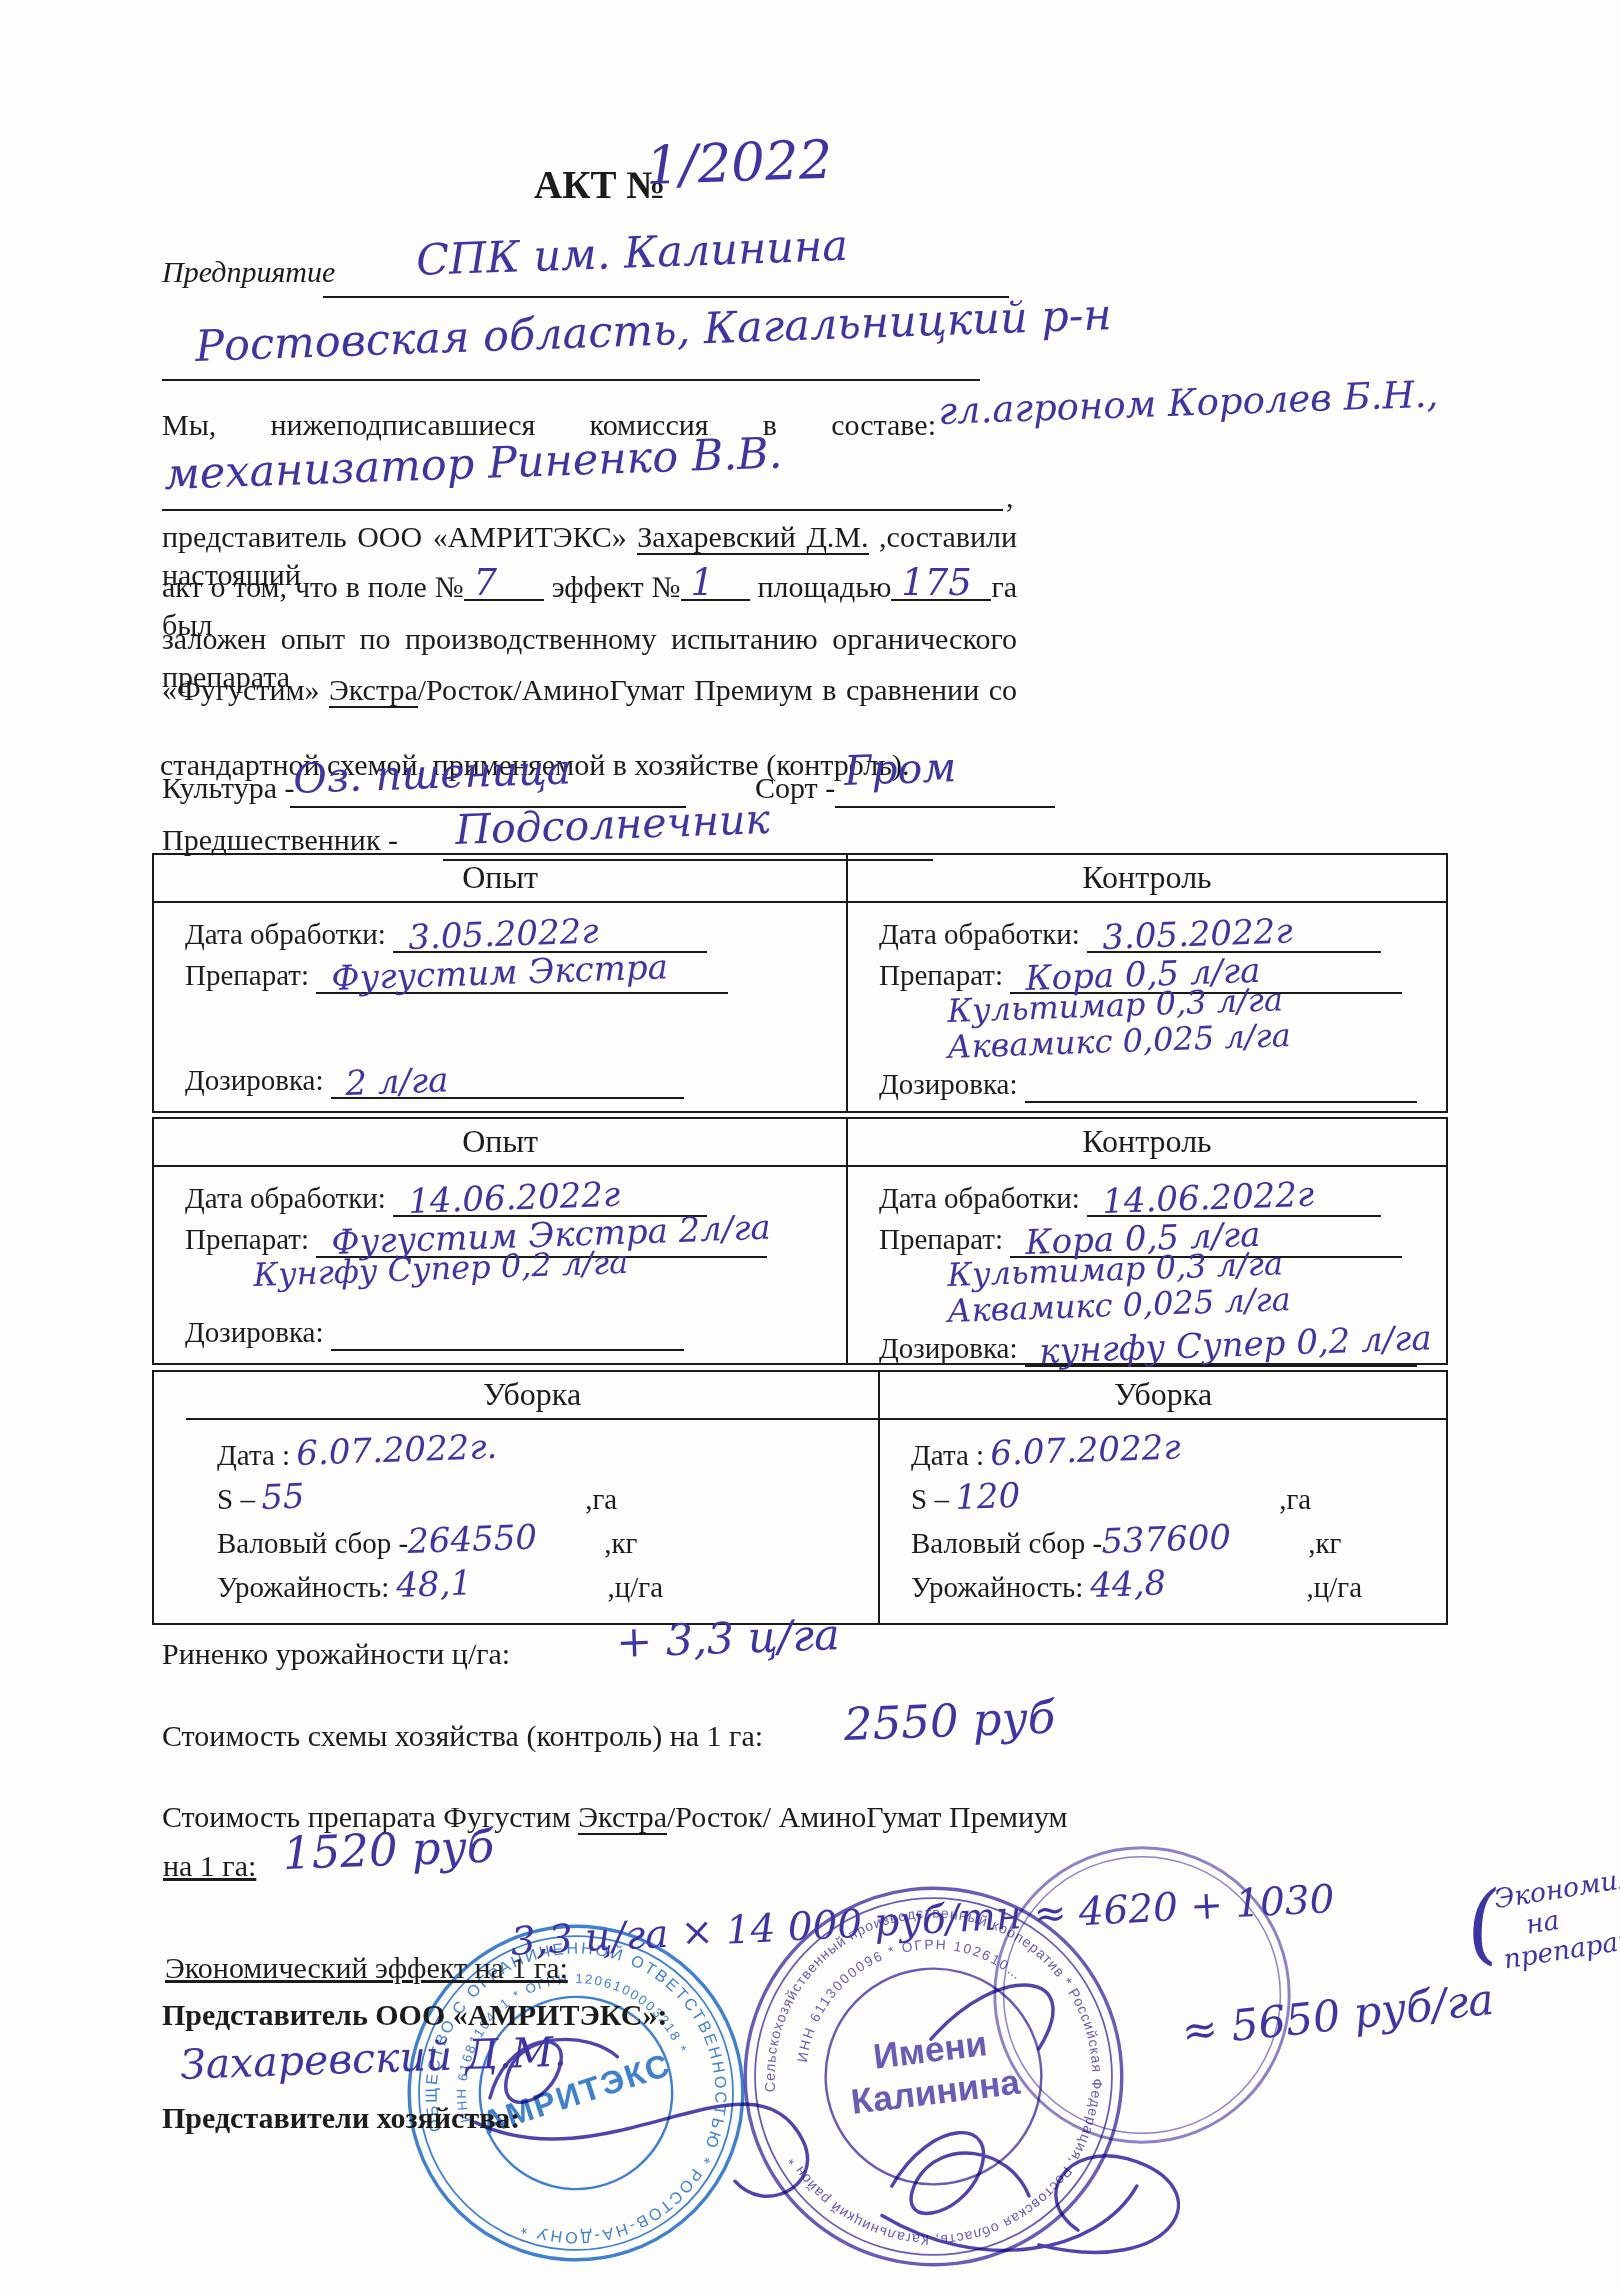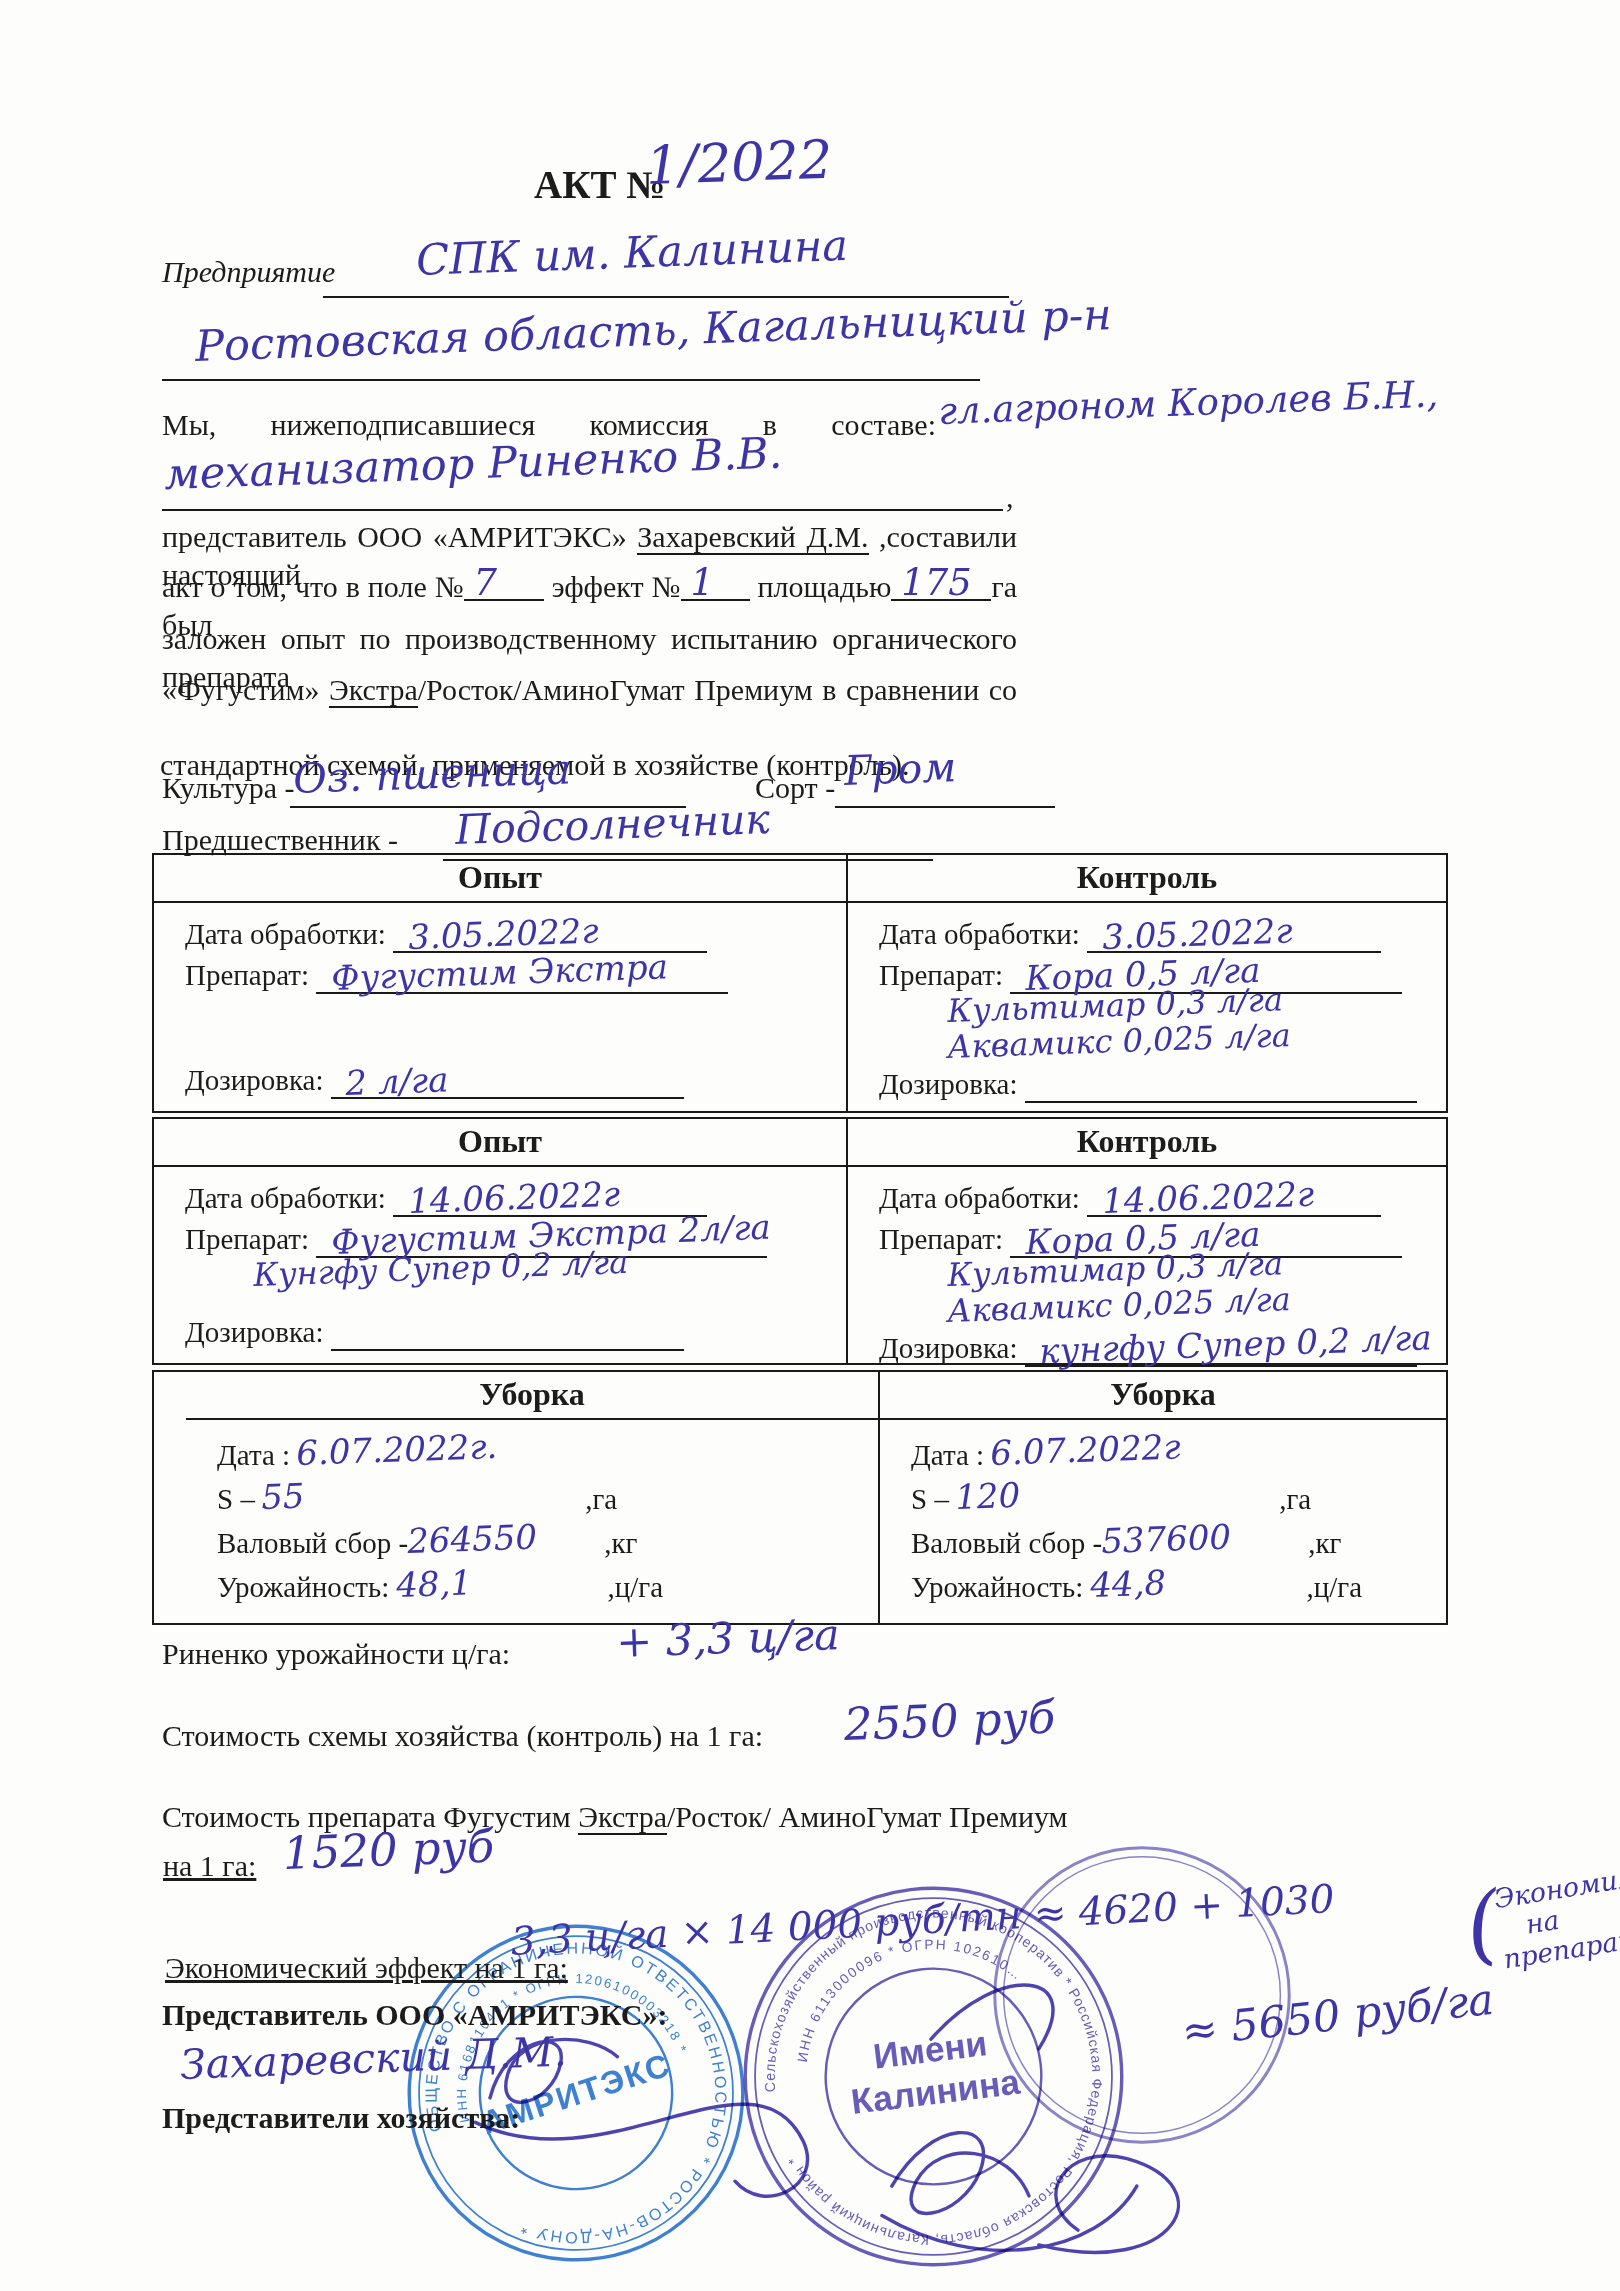--- a/index.html
+++ b/index.html
@@ -13,21 +13,21 @@
   .uline{border-bottom:2px solid #1a1a1a;}
   .hw{font-family:"DejaVu Serif",serif;font-style:italic;color:#3d35a6;white-space:nowrap;}
   .tilt{display:inline-block;transform:rotate(-2deg);transform-origin:left bottom;}
   .fill{display:inline-block;border-bottom:2px solid #1a1a1a;position:relative;height:29px;vertical-align:-3.9px;}
   .fill .hw{position:absolute;left:9.8px;bottom:-7.8px;font-size:37px;}
   
   .tbl{position:absolute;left:152px;width:1296px;border:2.9px solid #1a1a1a;display:flex;box-sizing:border-box;background:transparent;}
   .col{box-sizing:border-box;display:flex;flex-direction:column;}
   .colL{width:694px;border-right:2.9px solid #1a1a1a;}
   .colR{flex:1;}
-  .thdr{font-weight:bold;font-size:32px;text-align:center;border-bottom:2.9px solid #1a1a1a;padding:3.9px 0 4.9px;}
+  .thdr{font-weight:normal;font-size:32px;text-align:center;border-bottom:2.9px solid #1a1a1a;padding:3.9px 0 4.9px;}
   .tbody{flex:1;display:flex;flex-direction:column;padding:9.8px 13.7px 11.8px 31px;}
   .trow{font-size:29px;margin-top:3.9px;white-space:nowrap;}
   .dose{margin-top:auto;}
   .uv{display:inline-block;border-bottom:2px solid #1a1a1a;position:relative;height:35px;vertical-align:-8.8px;}
   .uv .hw{position:absolute;left:15.7px;bottom:-5.9px;font-size:34px;}
   .hwline{font-size:32px;margin-left:69px;margin-top:-2px;}
   .hv{display:inline-block;font-size:34px;}
   
   .stamp{position:absolute;mix-blend-mode:multiply;opacity:.92;}
   .sig{position:absolute;mix-blend-mode:multiply;}

